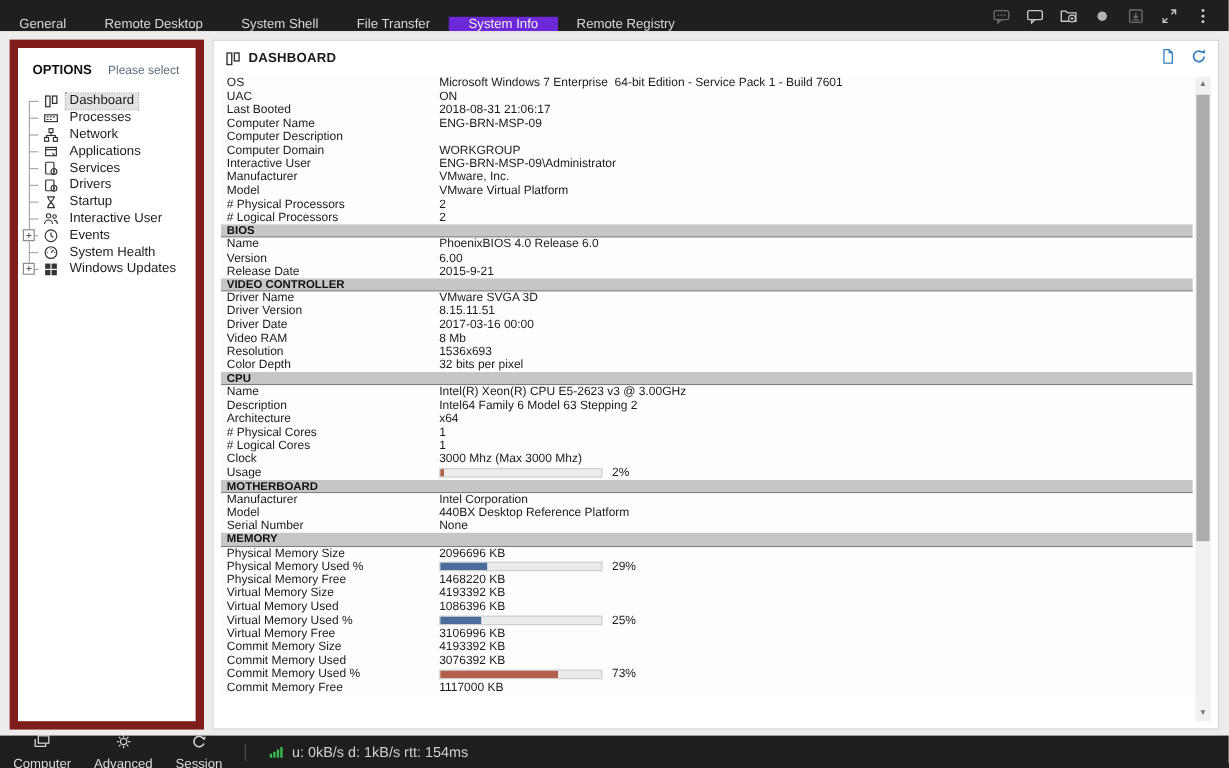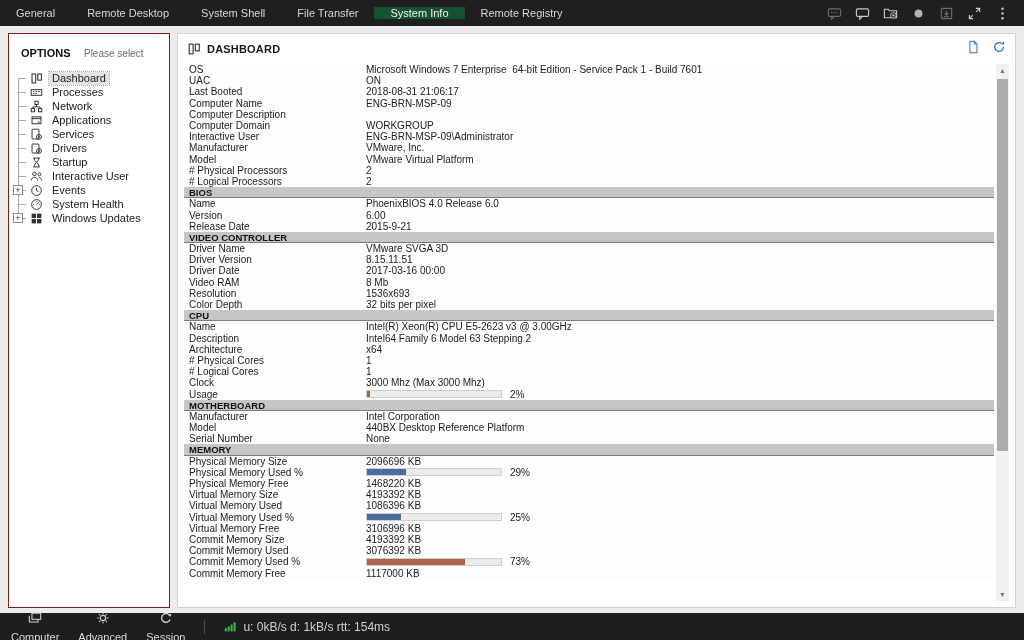--- a/index.html
+++ b/index.html
@@ -6,35 +6,35 @@
   html,body { margin:0; padding:0; }
   body {
     width:1024px; height:640px; overflow:hidden; position:relative;
     background:#ececec; font-family:"Liberation Sans", sans-serif;
     -webkit-font-smoothing:antialiased;
   }
 
   
   .topbar { position:absolute; top:0; left:0; right:0; height:26px;
     background:#1f1f1f; display:flex; align-items:stretch; }
-  .tabs { display:flex; align-items:center; }
+  .tabs { display:flex; align-items:flex-end; }
   .tab { color:#d8d8d8; font-size:11px; display:flex; align-items:center;
     padding:0 16px; cursor:default; }
-  .tab.active { background:#14532d; color:#f0f0f0; }
+  .tab.active { background:#6d28d9; color:#f0f0f0; }
   .topbar-icons { margin-left:auto; display:flex; align-items:center; gap:13px; padding-right:14px; }
   .tbicon { display:flex; align-items:center; }
   .tbicon svg { width:15px; height:15px; }
   .tbicon.dim { opacity:.45; }
 
   
   .workspace { position:absolute; top:26px; left:0; right:0; bottom:27px; background:#ececec; }
 
   
   .sidebar { position:absolute; left:8px; top:7px; width:162px; bottom:5px;
-    background:#fff; border:1px solid #7f1d1d; }
+    background:#fff; border:7px solid #7f1d1d; }
   .sidebar-header { padding:9px 10px 8px 12px; white-space:nowrap; }
   .sidebar-title { font-size:11px; font-weight:bold; color:#111; }
   .sidebar-subtitle { font-size:10px; color:#5d6e80; margin-left:9px; }
   .tree { list-style:none; margin:2px 0 0; padding:0; position:relative; }
   .tree::before { content:""; position:absolute; left:9px; top:7px; height:140px;
     border-left:1px solid #a9a9a9; }
   .tree li { position:relative; height:14px; display:flex; align-items:center;
     padding-left:21px; font-size:11px; color:#1c1c1c; cursor:default; }
   .tree li::before { content:""; position:absolute; left:9px; top:7px; width:8px;
     border-top:1px solid #a9a9a9; }

